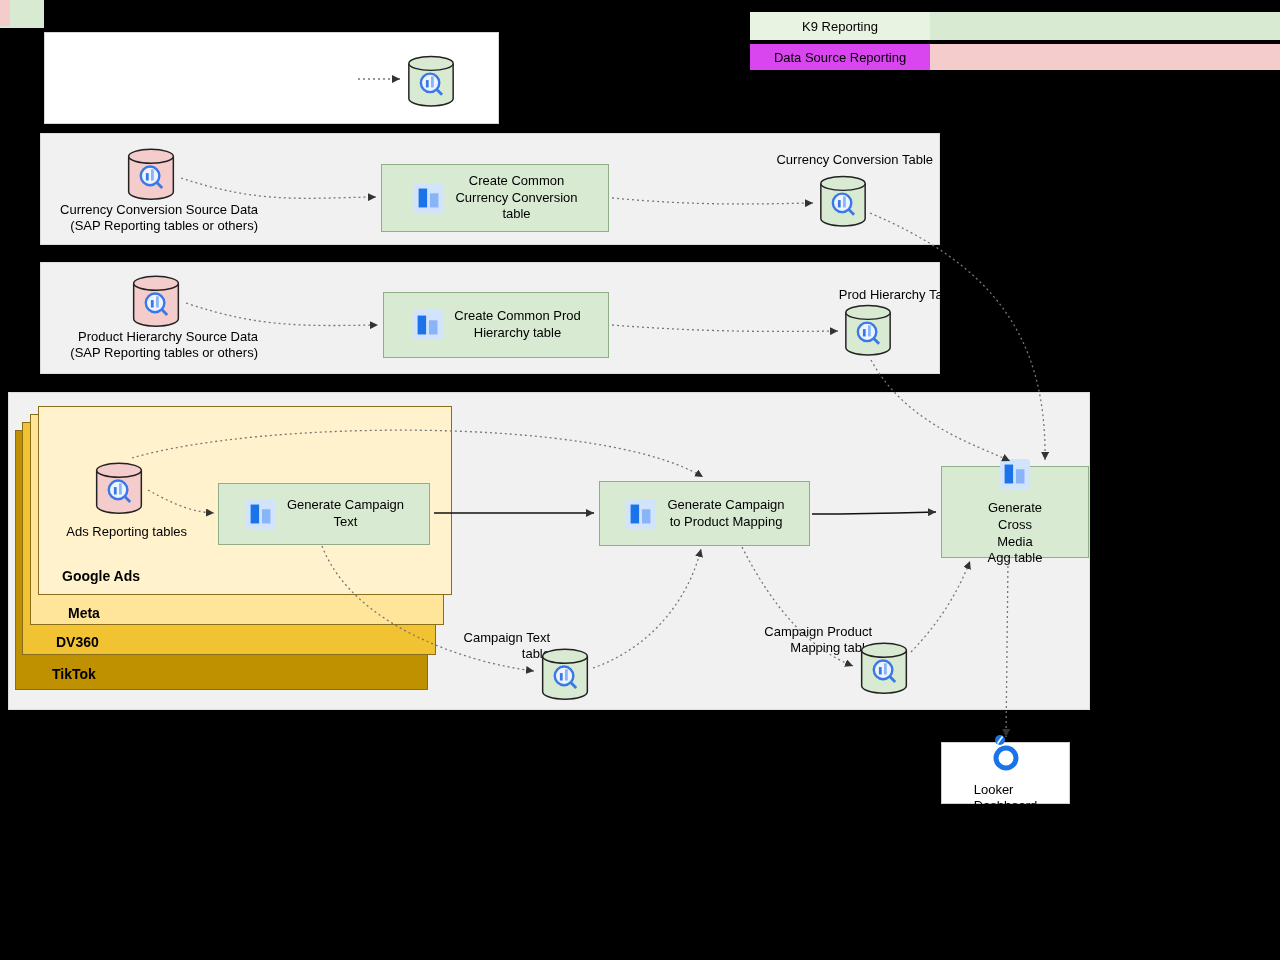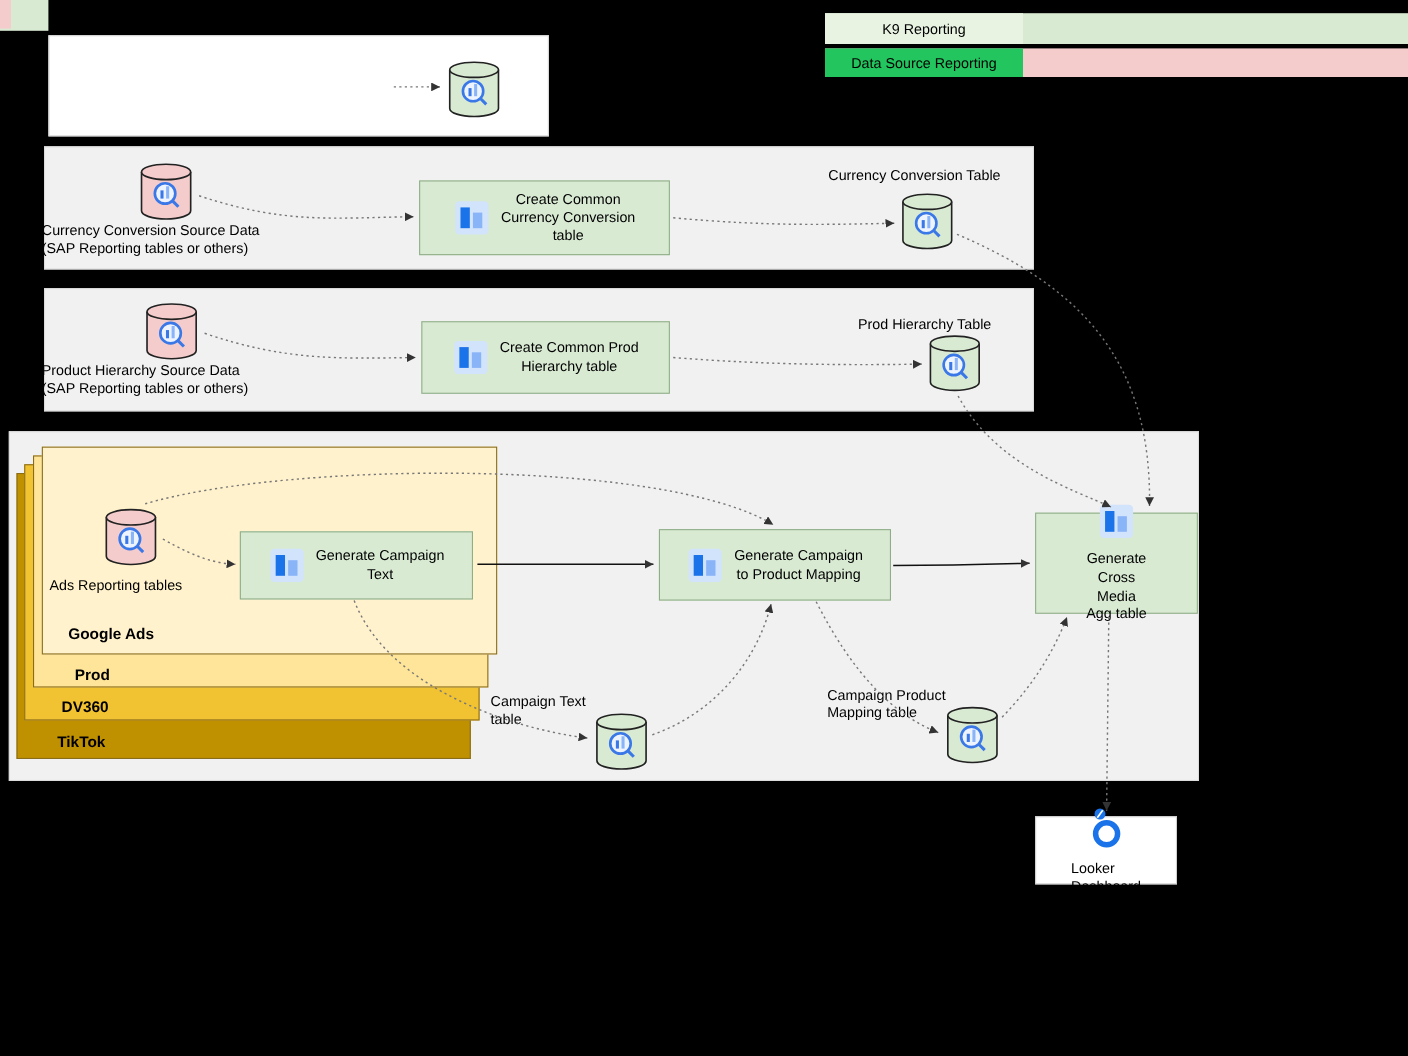--- a/index.html
+++ b/index.html
@@ -2,34 +2,34 @@
 <html><head>
 <meta charset="utf-8">
 <style>
   html,body{margin:0;padding:0;background:#000;}
   body{width:1280px;height:960px;position:relative;font-family:"Liberation Sans",sans-serif;color:#000;overflow:hidden;}
   .abs{position:absolute;box-sizing:border-box;}
   .panel{background:#f1f1f1;border:1px solid #dcdcdc;}
   .white-panel{background:#ffffff;border:1px solid #d6d6d6;}
   .gbox{background:#d9ead3;border:1px solid #8fae88;display:flex;align-items:center;justify-content:center;gap:9px;padding:4px 8px;}
   .gbox .bt{font-size:13px;line-height:1.28;text-align:center;white-space:pre-line;}
-  .lbl{font-size:13px;line-height:1.25;text-align:left;white-space:pre-line;}
+  .lbl{font-size:13px;line-height:1.25;text-align:right;white-space:pre-line;}
   .lbl-left{text-align:left;}
   .card{border:1px solid #8a6d1a;}
   .card-goog{background:#fff2cc;}
   .card-meta{background:#ffe599;}
   .card-dv{background:#f1c232;}
   .card-tt{background:#bf9000;}
   .card-lbl{font-weight:bold;font-size:14px;}
   .legend-row{display:flex;align-items:center;}
   .legend-green{background:#d9ead3;}
   .legend-pink{background:#f4cccc;}
   .legend-cell{width:180px;height:100%;display:flex;align-items:center;justify-content:center;font-size:13px;}
   .cell-green{background:#e8f3e2;}
-  .cell-pink{background:#22c55e;}
+  .cell-pink{background:#d946ef;}
   .icon{display:inline-flex;align-items:center;justify-content:center;}
   .cyl{display:block;}
   .looker-box{background:#fff;border:1px solid #cfcfcf;display:flex;align-items:center;justify-content:center;gap:8px;}
   svg.overlay{position:absolute;left:0;top:0;pointer-events:none;}
 </style>
 </head>
 <body>
 
 <div id="stage" class="abs" style="left:0;top:0;width:1280px;height:945px;">
 
@@ -129,21 +129,21 @@
     </div>
 
   <div class="abs panel" style="left:8px;top:392px;width:1082px;height:318px;"></div>
 
   <div class="abs card card-tt" style="left:15px;top:430px;width:413px;height:260px;"></div>
   <div class="abs card card-dv" style="left:22px;top:422px;width:414px;height:233px;"></div>
   <div class="abs card card-meta" style="left:30px;top:414px;width:414px;height:211px;"></div>
   <div class="abs card card-goog" style="left:38px;top:406px;width:414px;height:189px;"></div>
 
   <div class="abs card-lbl" style="left:62px;top:568px;">Google Ads</div>
-  <div class="abs card-lbl" style="left:68px;top:605px;">Prod</div>
+  <div class="abs card-lbl" style="left:68px;top:605px;">Meta</div>
   <div class="abs card-lbl" style="left:56px;top:634px;">DV360</div>
   <div class="abs card-lbl" style="left:52px;top:666px;">TikTok</div>
 
   <div class="abs" style="left:93px;top:461px;width:52px;height:54px;">
       <svg class="cyl" width="100%" height="100%" viewBox="0 0 52 58">
         <path d="M2,10 L2,48 C2,52.4 12.7,56 26,56 C39.3,56 50,52.4 50,48 L50,10" fill="#f4cccc" stroke="#222" stroke-width="1.6"></path>
         <ellipse cx="26" cy="10" rx="24" ry="7.5" fill="#f4cccc" stroke="#222" stroke-width="1.6"></ellipse>
         <circle cx="25" cy="31" r="10" fill="#eef4ff" stroke="#3b78e7" stroke-width="2.6"></circle>
         <rect x="20.5" y="28" width="3" height="8" fill="#3b78e7"></rect>
         <rect x="26" y="24" width="3" height="12" fill="#8ab4f8"></rect>

